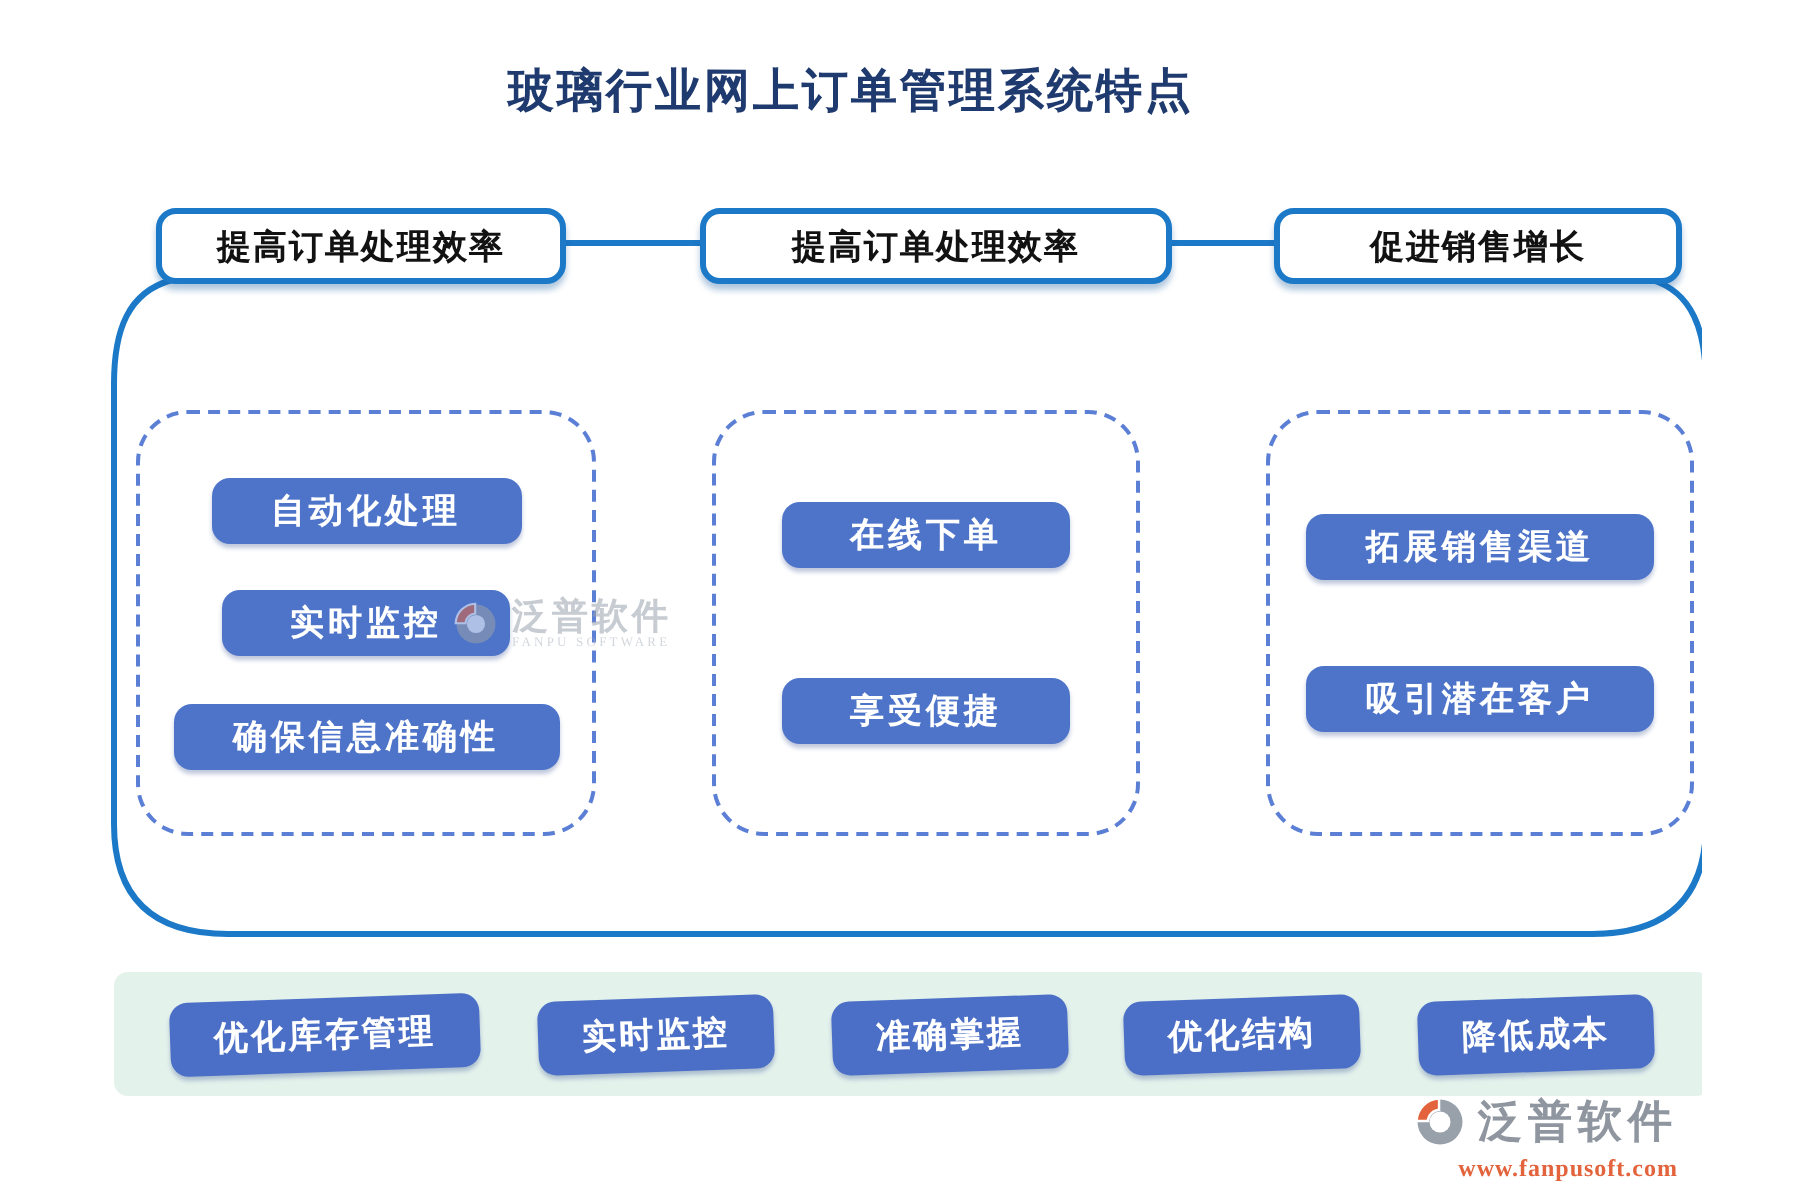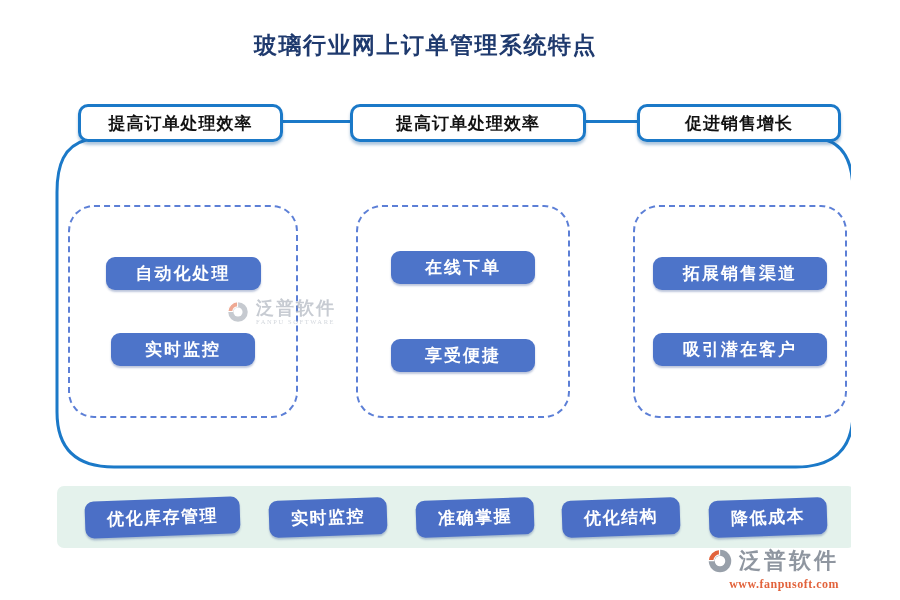--- a/index.html
+++ b/index.html
@@ -79,20 +79,21 @@
   <div class="conn conn1"></div>
   <div class="conn conn2"></div>
 
   <div class="hdr hdr1">提高订单处理效率</div>
   <div class="hdr hdr2">提高订单处理效率</div>
   <div class="hdr hdr3">促进销售增长</div>
 
   <div class="group g1">
     <div class="pill">自动化处理</div>
     <div class="pill">实时监控</div>
+    <div class="pill">确保信息准确性</div>
   </div>
   <div class="group g2">
     <div class="pill">在线下单</div>
     <div class="pill">享受便捷</div>
   </div>
   <div class="group g3">
     <div class="pill">拓展销售渠道</div>
     <div class="pill">吸引潜在客户</div>
   </div>
 

